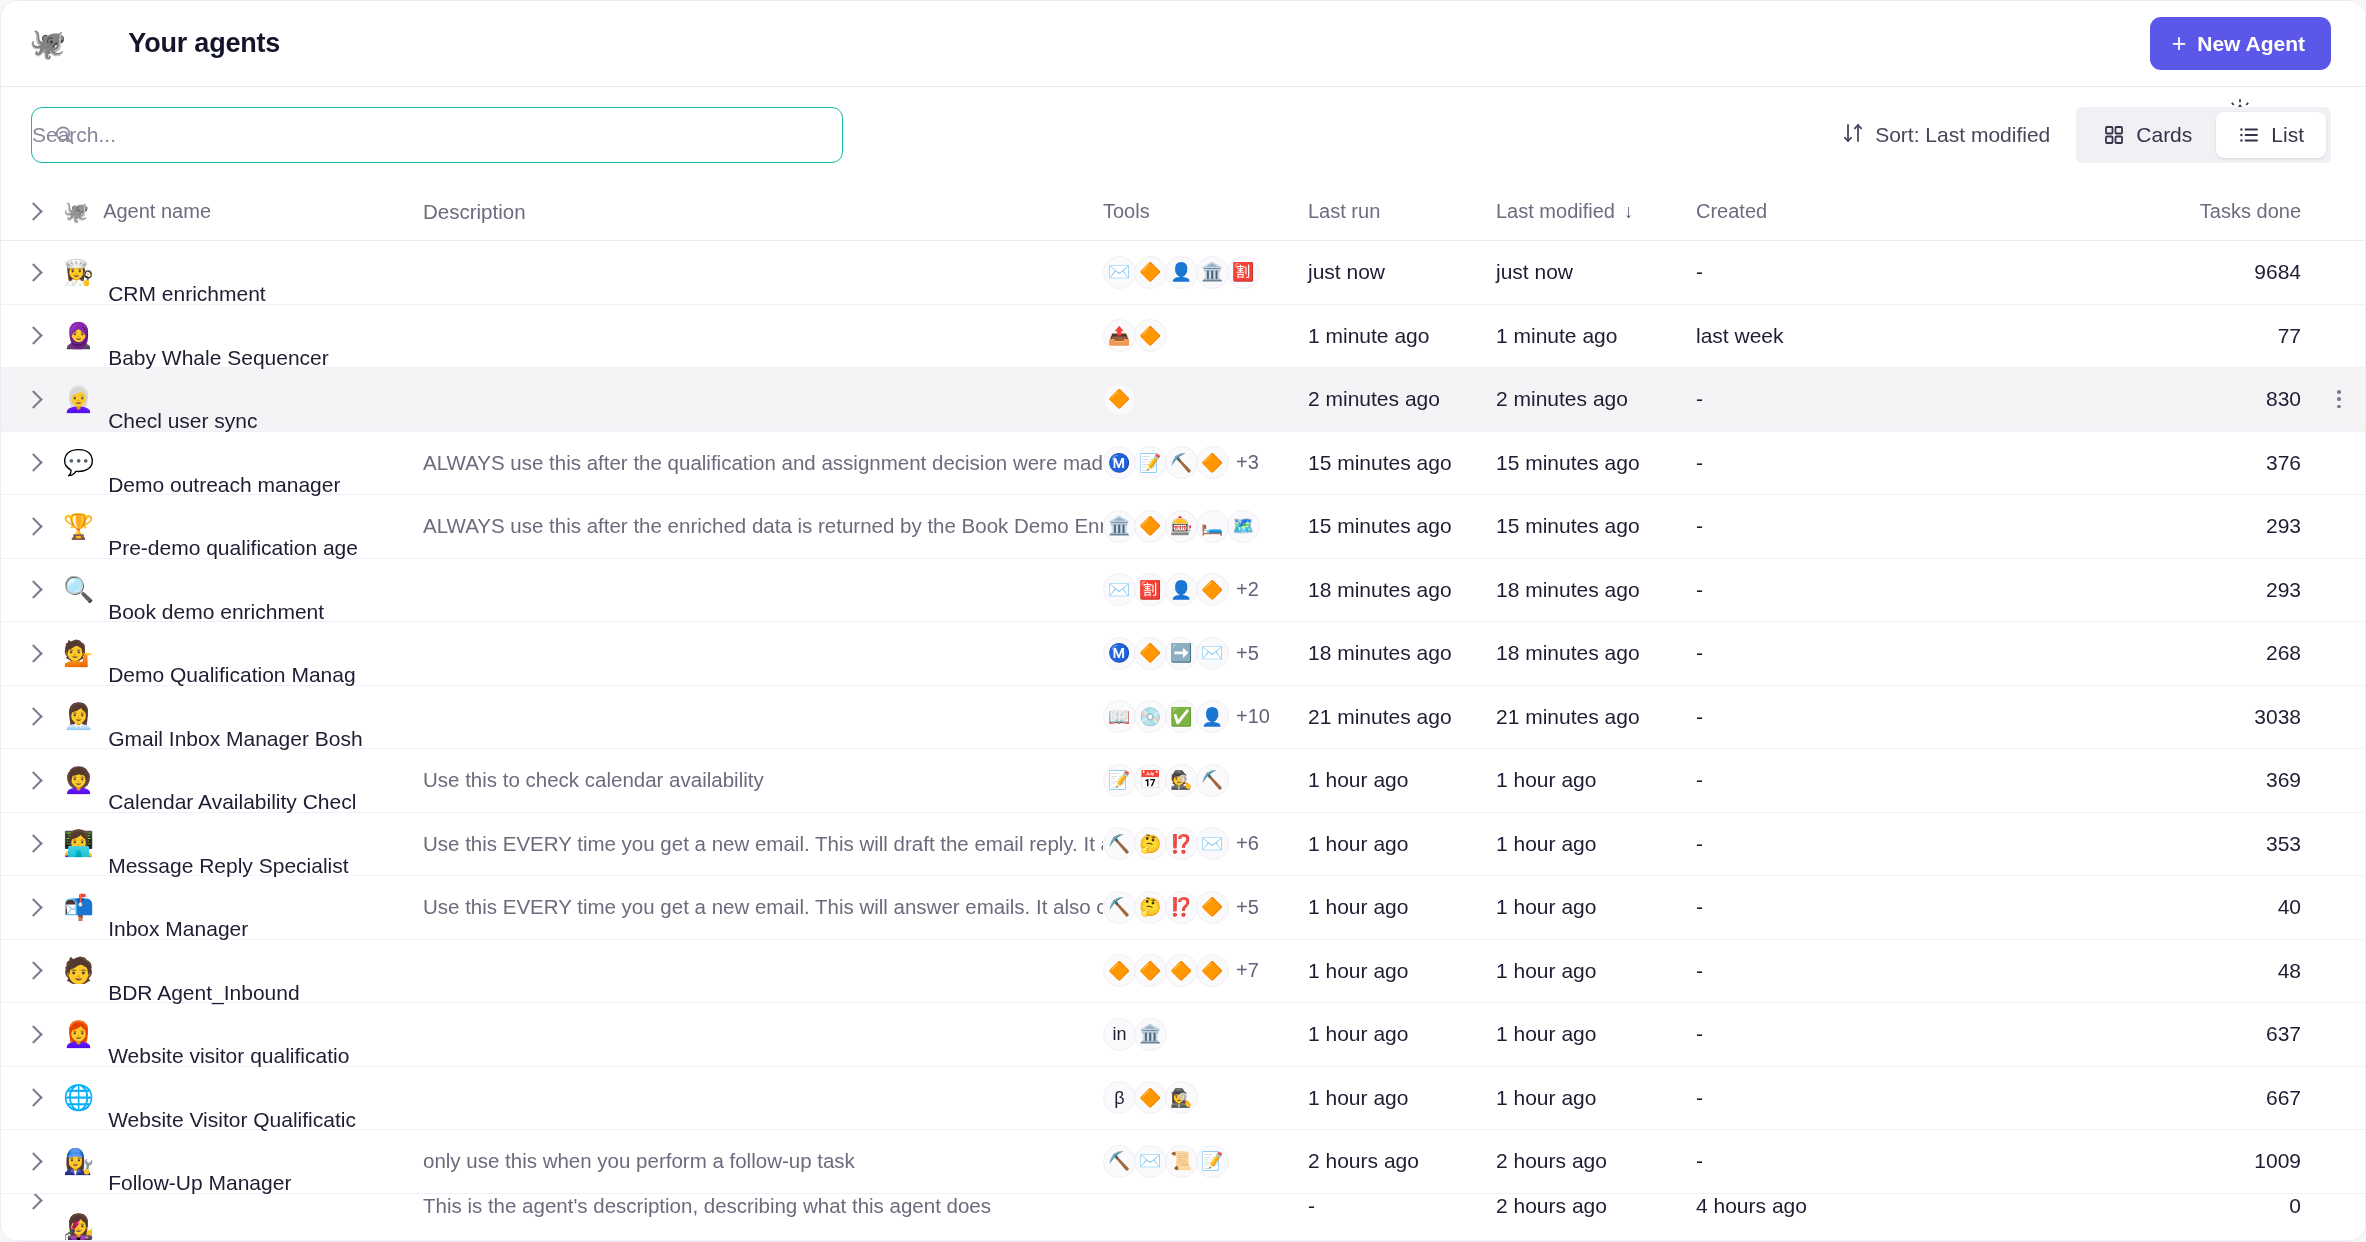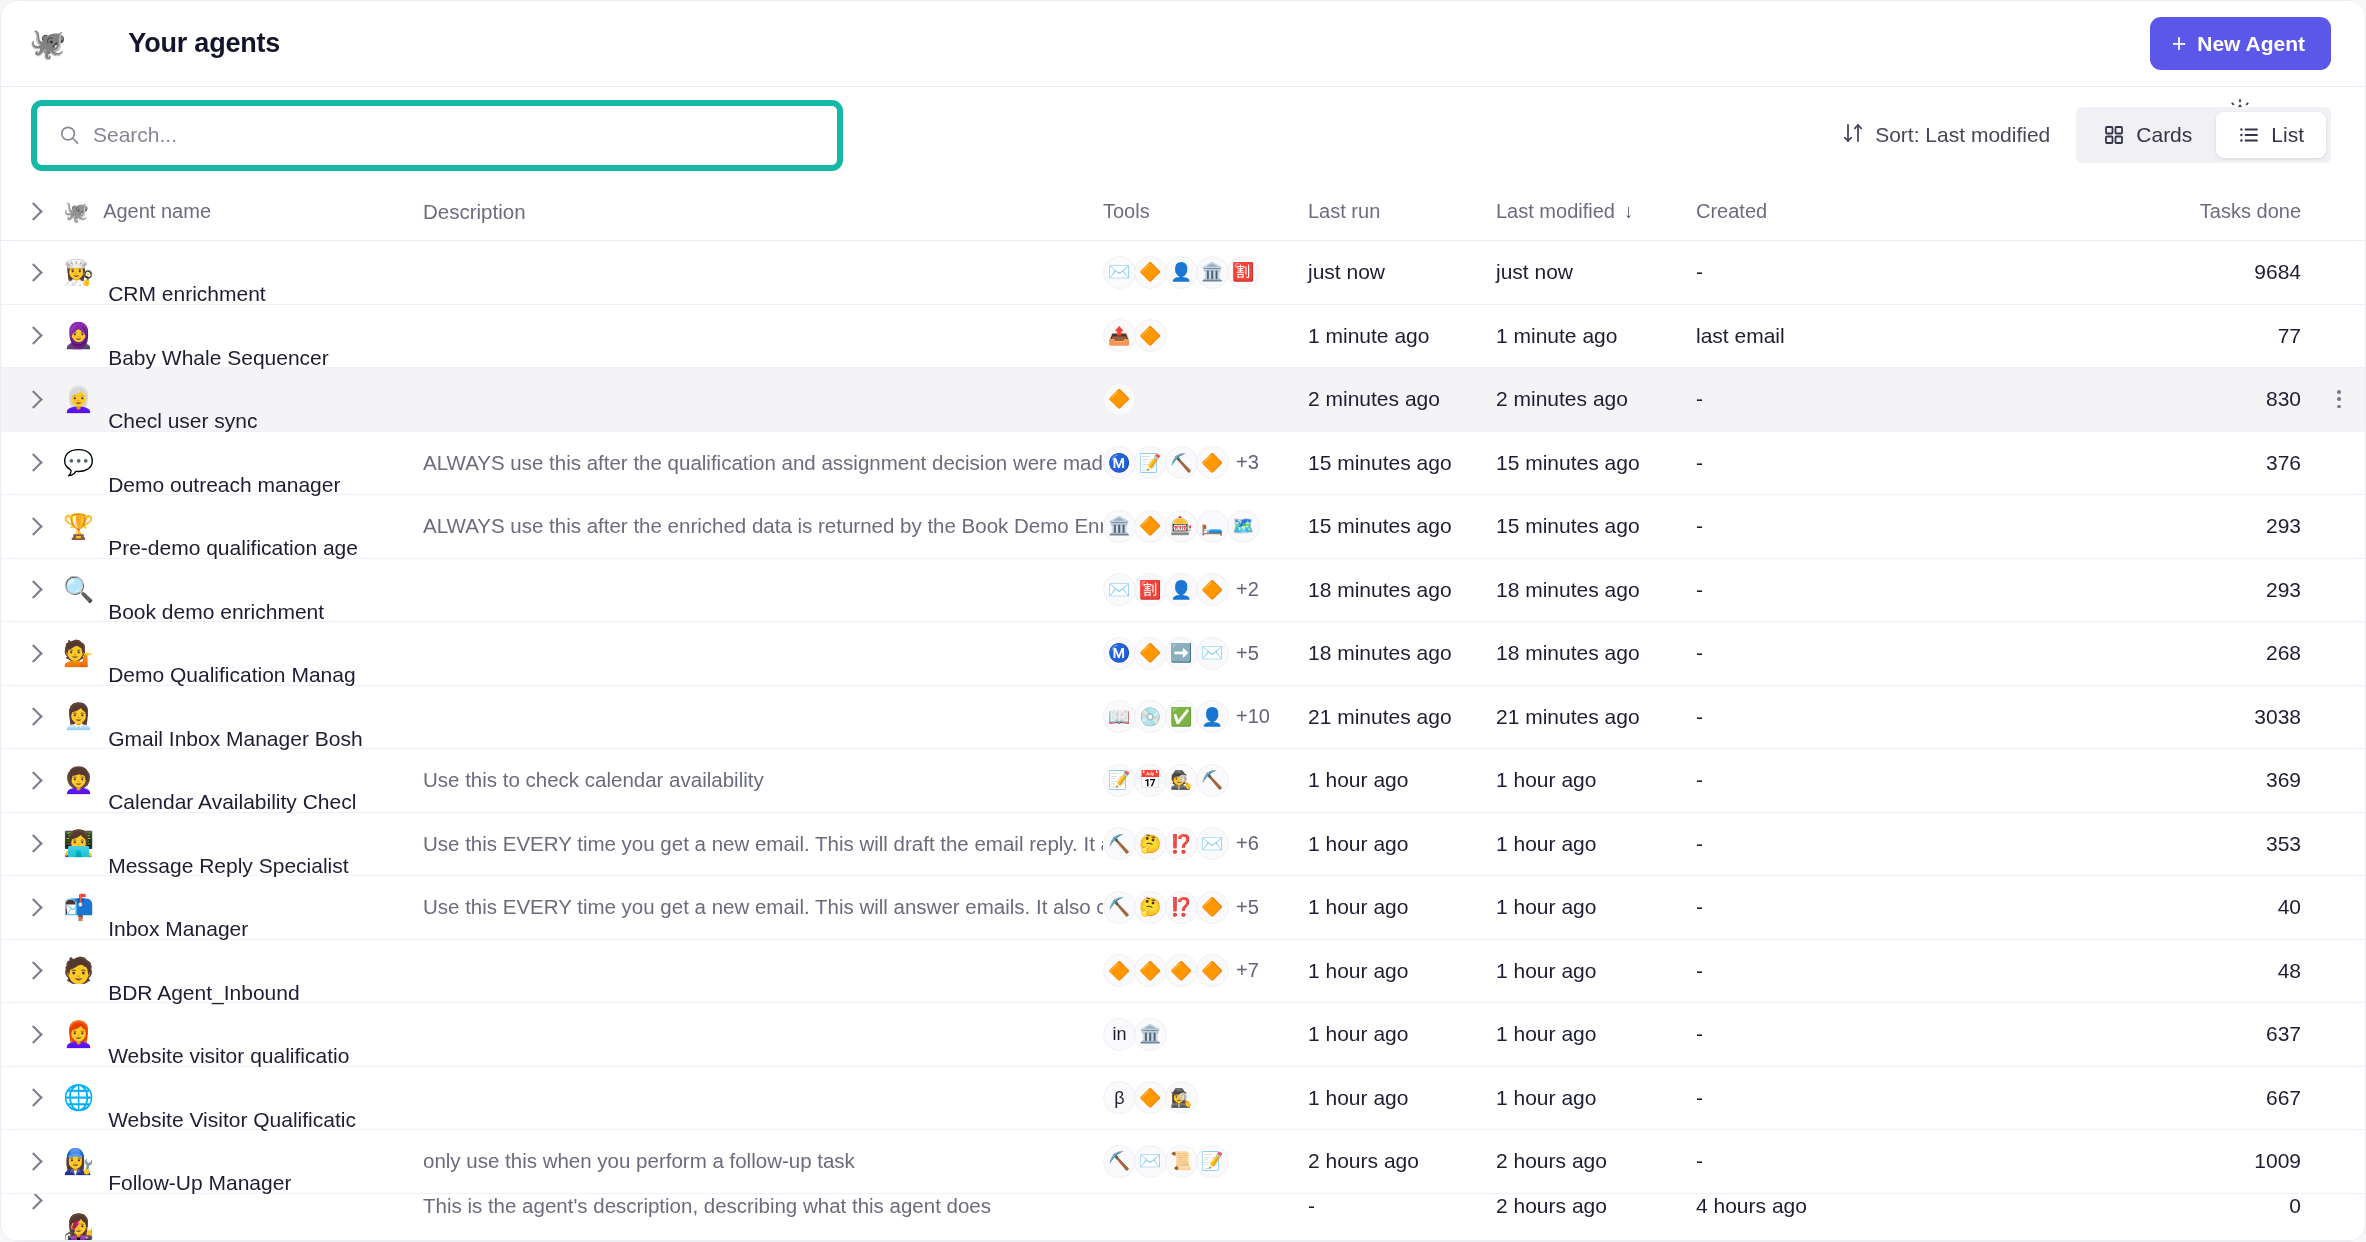--- a/index.html
+++ b/index.html
@@ -60,26 +60,25 @@
 
   
   .toolbar {
     height: 96px;
     display: flex; align-items: center;
     padding: 0 34px 0 30px;
     background: #fff;
   }
   .search-box {
     position: relative;
-    width: 812px; height: 71px;
-    border: 6px solid #14b8a6;
+    width: 812px; height: 56px;
+    border: 1px solid #14b8a6;
     border-radius: 11px;
     background: #fff;
     display: flex; align-items: center;
-    padding-left: 56px;
   }
   .search-ico {
     position: absolute; left: 22px; top: 50%; transform: translateY(-50%);
     width: 21px; height: 21px;
   }
   .search-input {
     border: none; outline: none; background: transparent;
     font-size: 21px; color: #22223a;
     font-family: "Liberation Sans", sans-serif;
     width: 100%;
@@ -321,21 +320,21 @@
      <div class="c-desc"></div>
      <div class="c-tools">
        <span class="tool-chips">
               <span class="chip">📤</span>
               <span class="chip">🔶</span>
             </span>
        <span class="more-count"></span>
      </div>
      <div class="c-lastrun">1 minute ago</div>
      <div class="c-lastmod">1 minute ago</div>
-     <div class="c-created">last email</div>
+     <div class="c-created">last week</div>
      <div class="c-tasks">77</div>
      <div class="c-menu"></div>
         </div>
         <div class="trow hovered">
           <div class="c-chev">
             <span class="chev"></span>
           </div>
      <div class="c-name">
        <span class="row-emoji">👩‍🦳</span>
        <span class="agent-name">Checl user sync</span>

